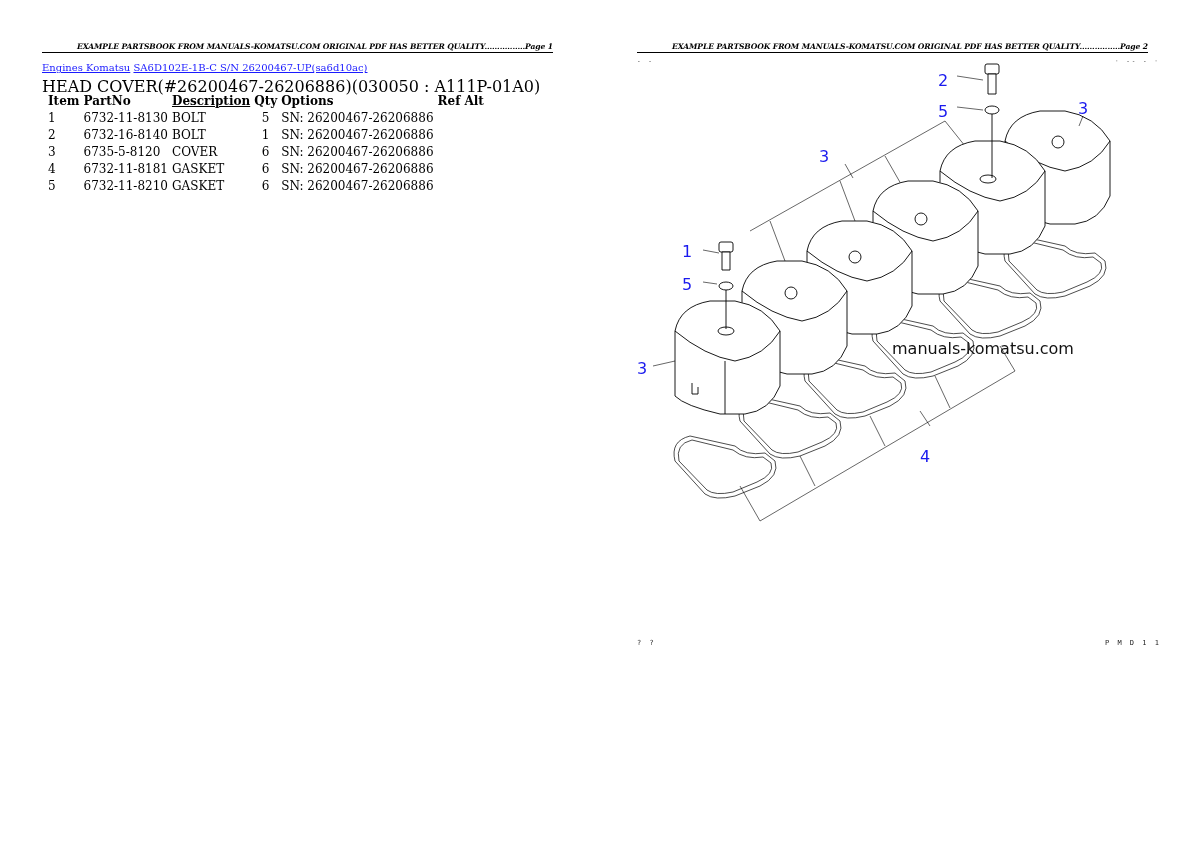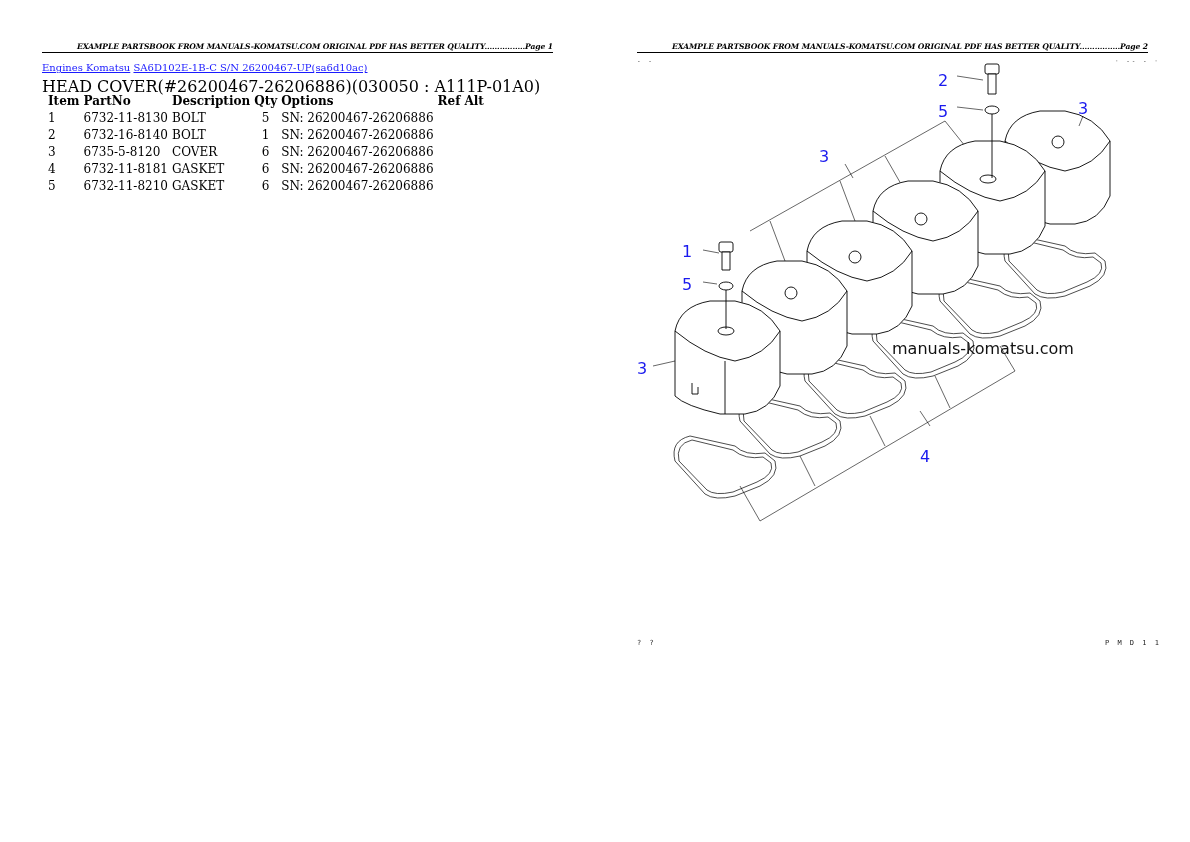--- a/index.html
+++ b/index.html
@@ -17,21 +17,21 @@
   .page-left .header-rule { left: 42px; width: 511px; }
   .page-right .header-rule { left: 42px; width: 511px; }
   .breadcrumb { position: absolute; left: 42px; top: 46px; font-size: 10px; white-space: nowrap; }
   .breadcrumb a { color: #1a1aff; text-decoration: underline; }
   .subtitle { position: absolute; left: 42px; top: 61px; font-size: 16px; white-space: nowrap; }
   table.parts { position: absolute; left: 44px; top: 77px; border-collapse: collapse; font-size: 12px; }
   table.parts th { font-weight: bold; padding: 0 2px; height: 16px; text-align: left; white-space: nowrap; }
   table.parts td { padding: 0 2px; height: 17px; white-space: nowrap; vertical-align: middle; }
   .c-item { width: 28px; padding-left: 4px !important; }
   .c-part { width: 70px; }
-  .c-desc { width: 64px; }
+  .c-desc { width: 64px; text-decoration: underline; }
   .c-qty { width: 20px; }
   .c-opt { width: 126px; }
   .c-ref { width: 40px; }
   th.c-part, th.c-opt { text-align: right; }
   td.c-qty { text-align: center; }
   .diagram { position: absolute; left: 0; top: 38px; width: 595px; height: 600px; }
   .footer-l, .footer-r { position: absolute; top: 623px; font-family: "DejaVu Sans Mono", monospace; font-size: 7px; color: #222; letter-spacing: 2px; }
   .footer-l { left: 42px; }
   .footer-r { left: 510px; }
   .dots-l, .dots-r { position: absolute; top: 41px; font-size: 6px; color: #333; letter-spacing: 2px; font-family: "DejaVu Sans Mono", monospace; }

